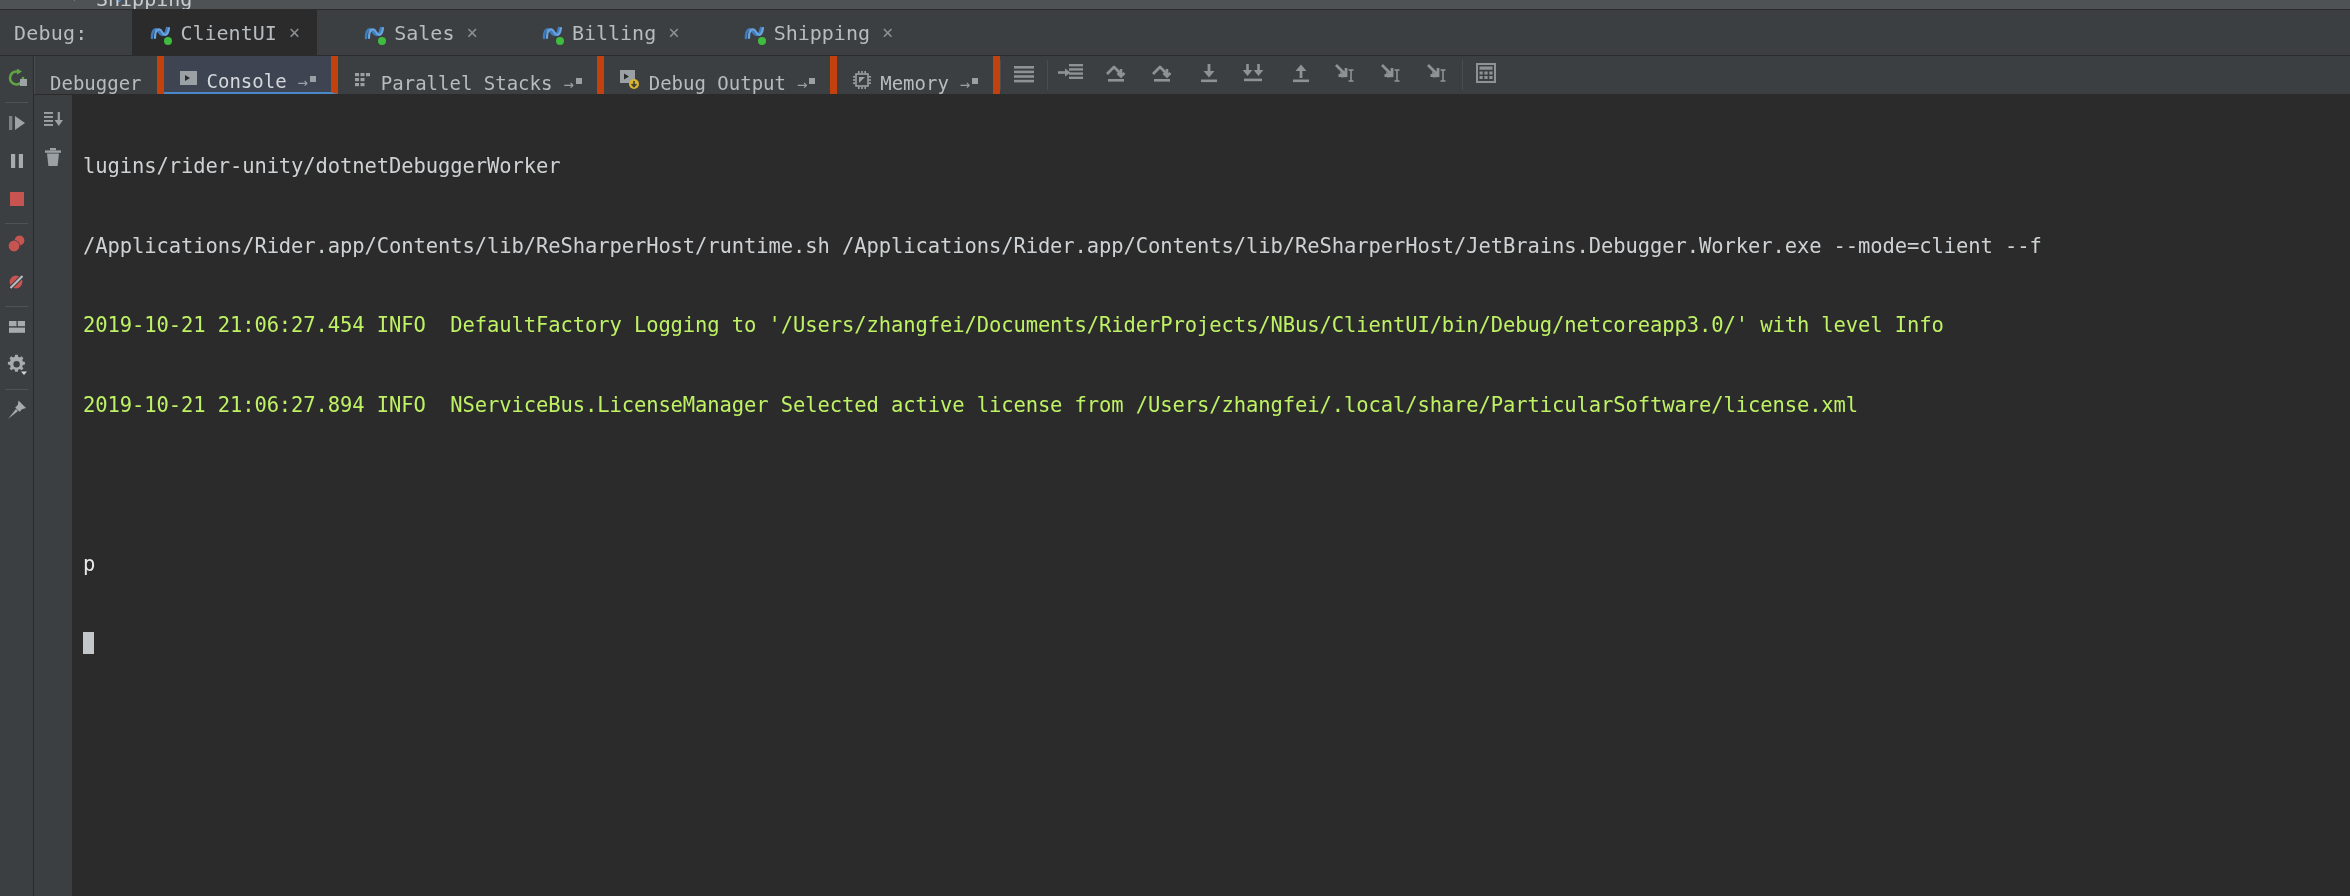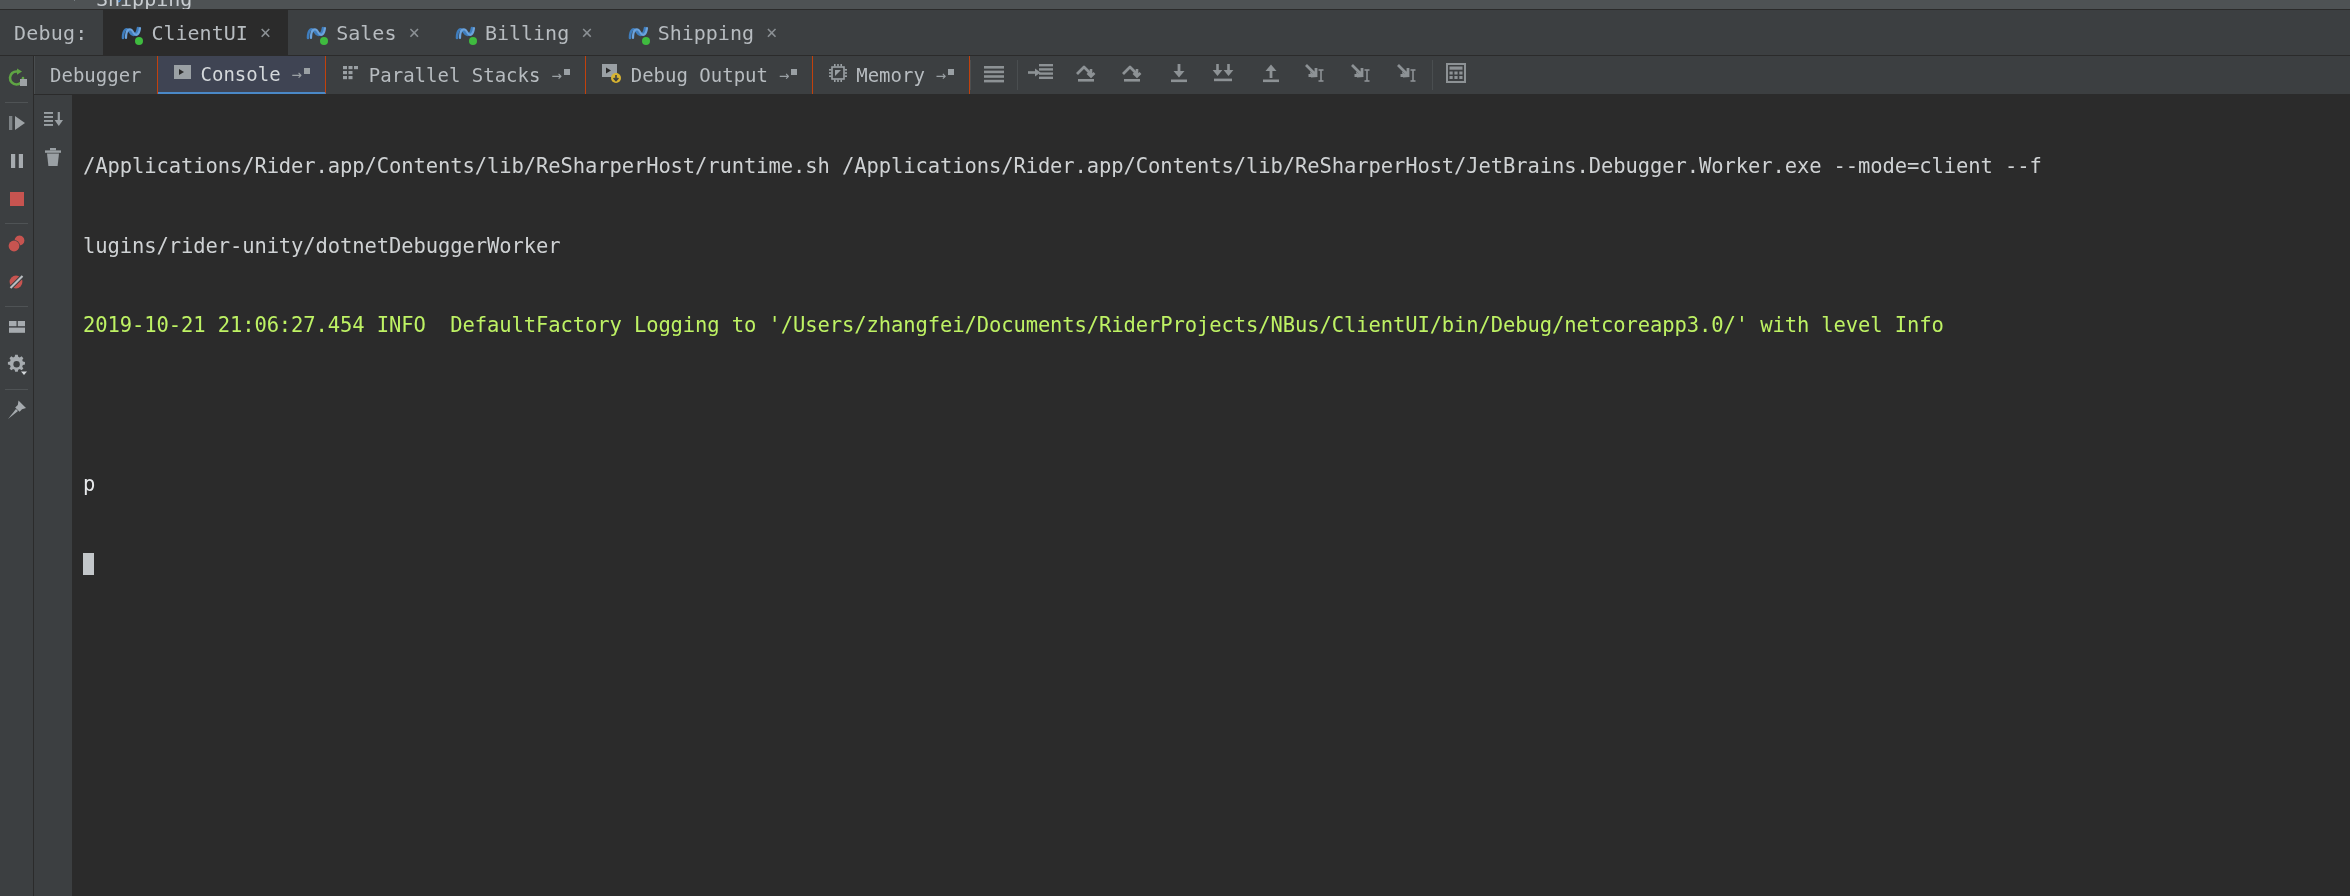--- a/index.html
+++ b/index.html
@@ -58,20 +58,21 @@
   }
 
   
   .session-bar {
     height: 45px;
     background: #3c3f41;
     display: flex;
     align-items: stretch;
     flex: 0 0 auto;
     border-bottom: 1px solid #2b2b2b;
+    gap: 29px;
   }
   .session-label {
     display: flex;
     align-items: center;
     padding: 0 16px 0 14px;
     font-size: 20px;
     color: #b7bcc0;
     letter-spacing: 0.2px;
     white-space: nowrap;
   }
@@ -160,27 +161,27 @@
   .tool-tabs {
     height: 38px;
     flex: 0 0 38px;
     display: flex;
     align-items: stretch;
     background: #3c3f41;
     border-bottom: 1px solid #2b2b2b;
   }
   .tool-tab {
     display: flex;
-    align-items: center;
+    align-items: flex-end;
     gap: 8px;
     padding: 0 15px;
     font-size: 19px;
     color: #b7bcc0;
     white-space: nowrap;
-    border-right: 1px solid #c2410c;
+    border-right: 7px solid #c2410c;
     cursor: default;
   }
   .tool-tab.first { border-left: 1px solid #4a4e50; }
   .tool-tab.selected {
     background: #3f4453;
     border-bottom: 2px solid #4a88c7;
     color: #d4d8db;
   }
   .pin-mark {
     display: inline-flex;
@@ -680,23 +681,24 @@
               <svg width="22" height="22" viewBox="0 0 22 22">
                 <rect x="3" y="4.4" width="16" height="2.4" fill="#9aa0a4"></rect>
                 <rect x="8" y="2" width="6" height="2.4" fill="#9aa0a4"></rect>
                 <path d="M5 7.4 L17 7.4 L15.6 20 L6.4 20 Z" fill="#9aa0a4"></path>
               </svg>
             </span>
           </div>
         </div>
 
         <div class="console-out">
+          <div class="ln c-cmd">lugins/rider-unity/dotnetDebuggerWorker</div>
           <div class="ln c-cmd">/Applications/Rider.app/Contents/lib/ReSharperHost/runtime.sh /Applications/Rider.app/Contents/lib/ReSharperHost/JetBrains.Debugger.Worker.exe --mode=client --f</div>
-          <div class="ln c-cmd">lugins/rider-unity/dotnetDebuggerWorker</div>
           <div class="ln c-log">2019-10-21 21:06:27.454 INFO  DefaultFactory Logging to '/Users/zhangfei/Documents/RiderProjects/NBus/ClientUI/bin/Debug/netcoreapp3.0/' with level Info</div>
+          <div class="ln c-log">2019-10-21 21:06:27.894 INFO  NServiceBus.LicenseManager Selected active license from /Users/zhangfei/.local/share/ParticularSoftware/license.xml</div>
           <div class="ln c-blank">&nbsp;</div>
           <div class="ln c-input">p</div>
           <div class="ln"><span class="cursor"></span></div>
         </div>
       </div>
     </div>
   </div>
 
   <div class="corner-nub"></div>
 </div>

